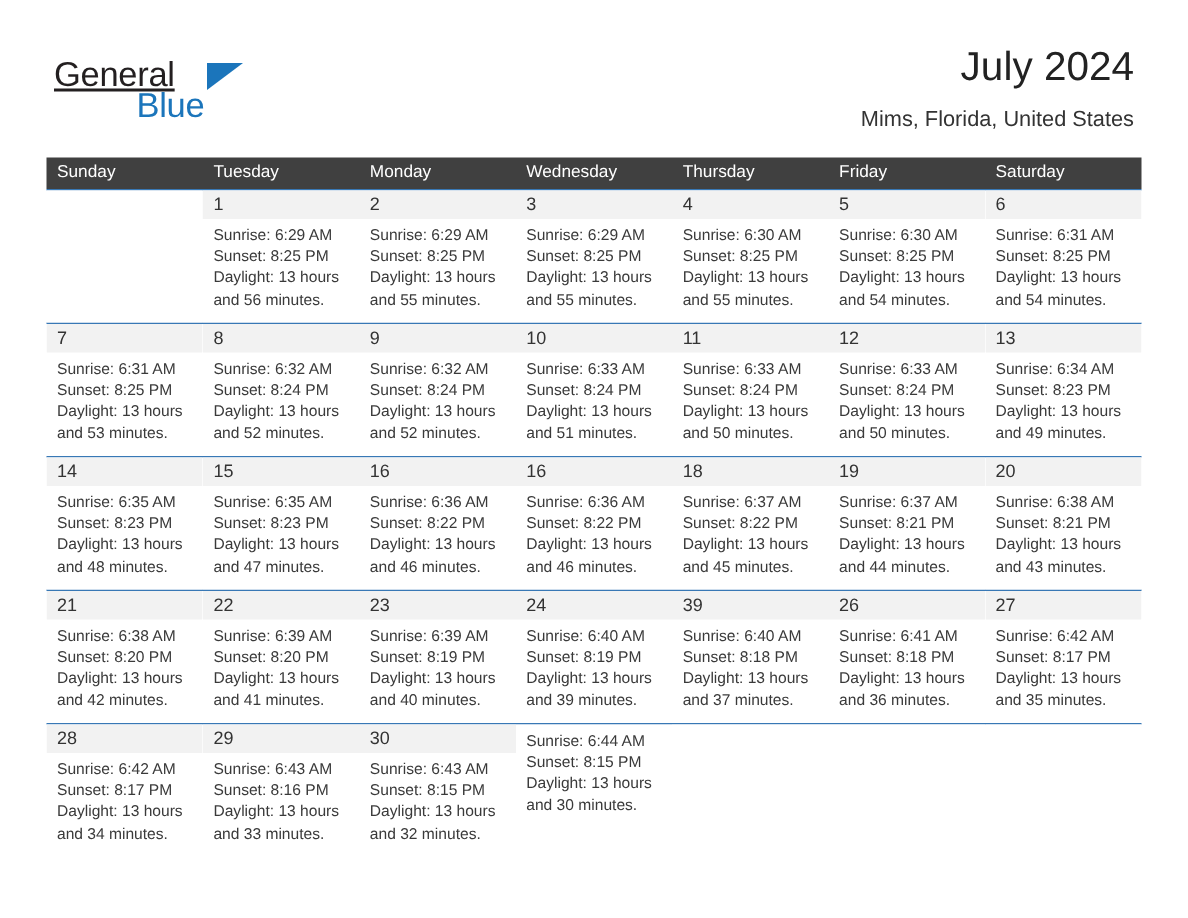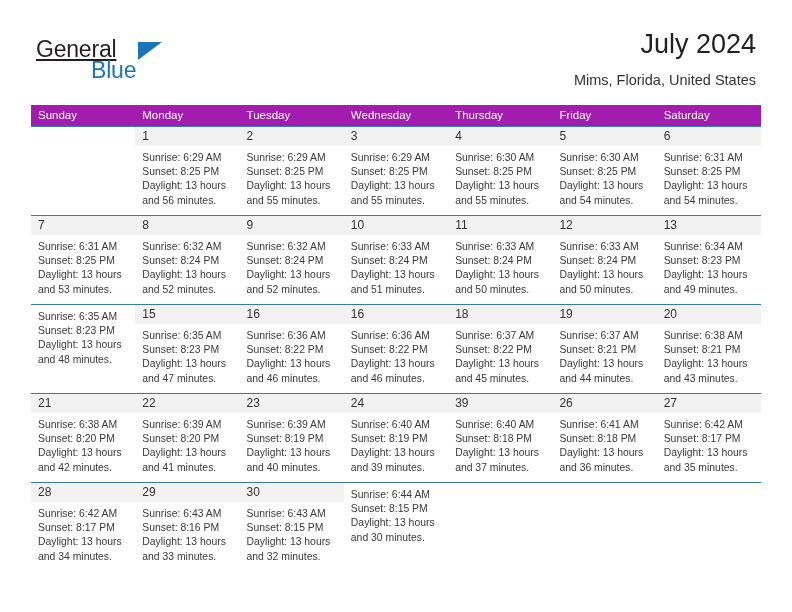--- a/index.html
+++ b/index.html
@@ -88,21 +88,21 @@
 
   
   .calendar {
     position: absolute;
     left: 31px;
     top: 105px;
     width: 730px;
   }
   .weekday-row {
     display: flex;
-    background: #a21caf;
+    background: #404040;
     height: 21px;
   }
   .weekday {
     flex: 1 1 0;
     color: #ffffff;
     font-size: 11.5px;
     line-height: 21px;
     padding-left: 7px;
     box-sizing: border-box;
     white-space: nowrap;
@@ -167,22 +167,22 @@
       <div class="cal-title">July 2024</div>
       <div class="cal-subtitle">Mims, Florida, United States</div>
     </div>
 
   </div>
 
   <div class="calendar">
 
     <div class="weekday-row">
       <div class="weekday">Sunday</div>
+      <div class="weekday">Tuesday</div>
       <div class="weekday">Monday</div>
-      <div class="weekday">Tuesday</div>
       <div class="weekday">Wednesday</div>
       <div class="weekday">Thursday</div>
       <div class="weekday">Friday</div>
       <div class="weekday">Saturday</div>
     </div>
 
     <div class="week">
       <div class="daycell blank">
         <div class="daynum-band">
             <span class="daynum"></span>
@@ -337,20 +337,23 @@
           <div>Sunrise: 6:34 AM</div>
           <div>Sunset: 8:23 PM</div>
           <div>Daylight: 13 hours</div>
           <div>and 49 minutes.</div>
         </div>
       </div>
     </div>
 
     <div class="week">
       <div class="daycell">
+        <div class="daynum-band">
+            <span class="daynum">14</span>
+          </div>
         <div class="dayinfo">
           <div>Sunrise: 6:35 AM</div>
           <div>Sunset: 8:23 PM</div>
           <div>Daylight: 13 hours</div>
           <div>and 48 minutes.</div>
         </div>
       </div>
       <div class="daycell">
         <div class="daynum-band">
             <span class="daynum">15</span>

